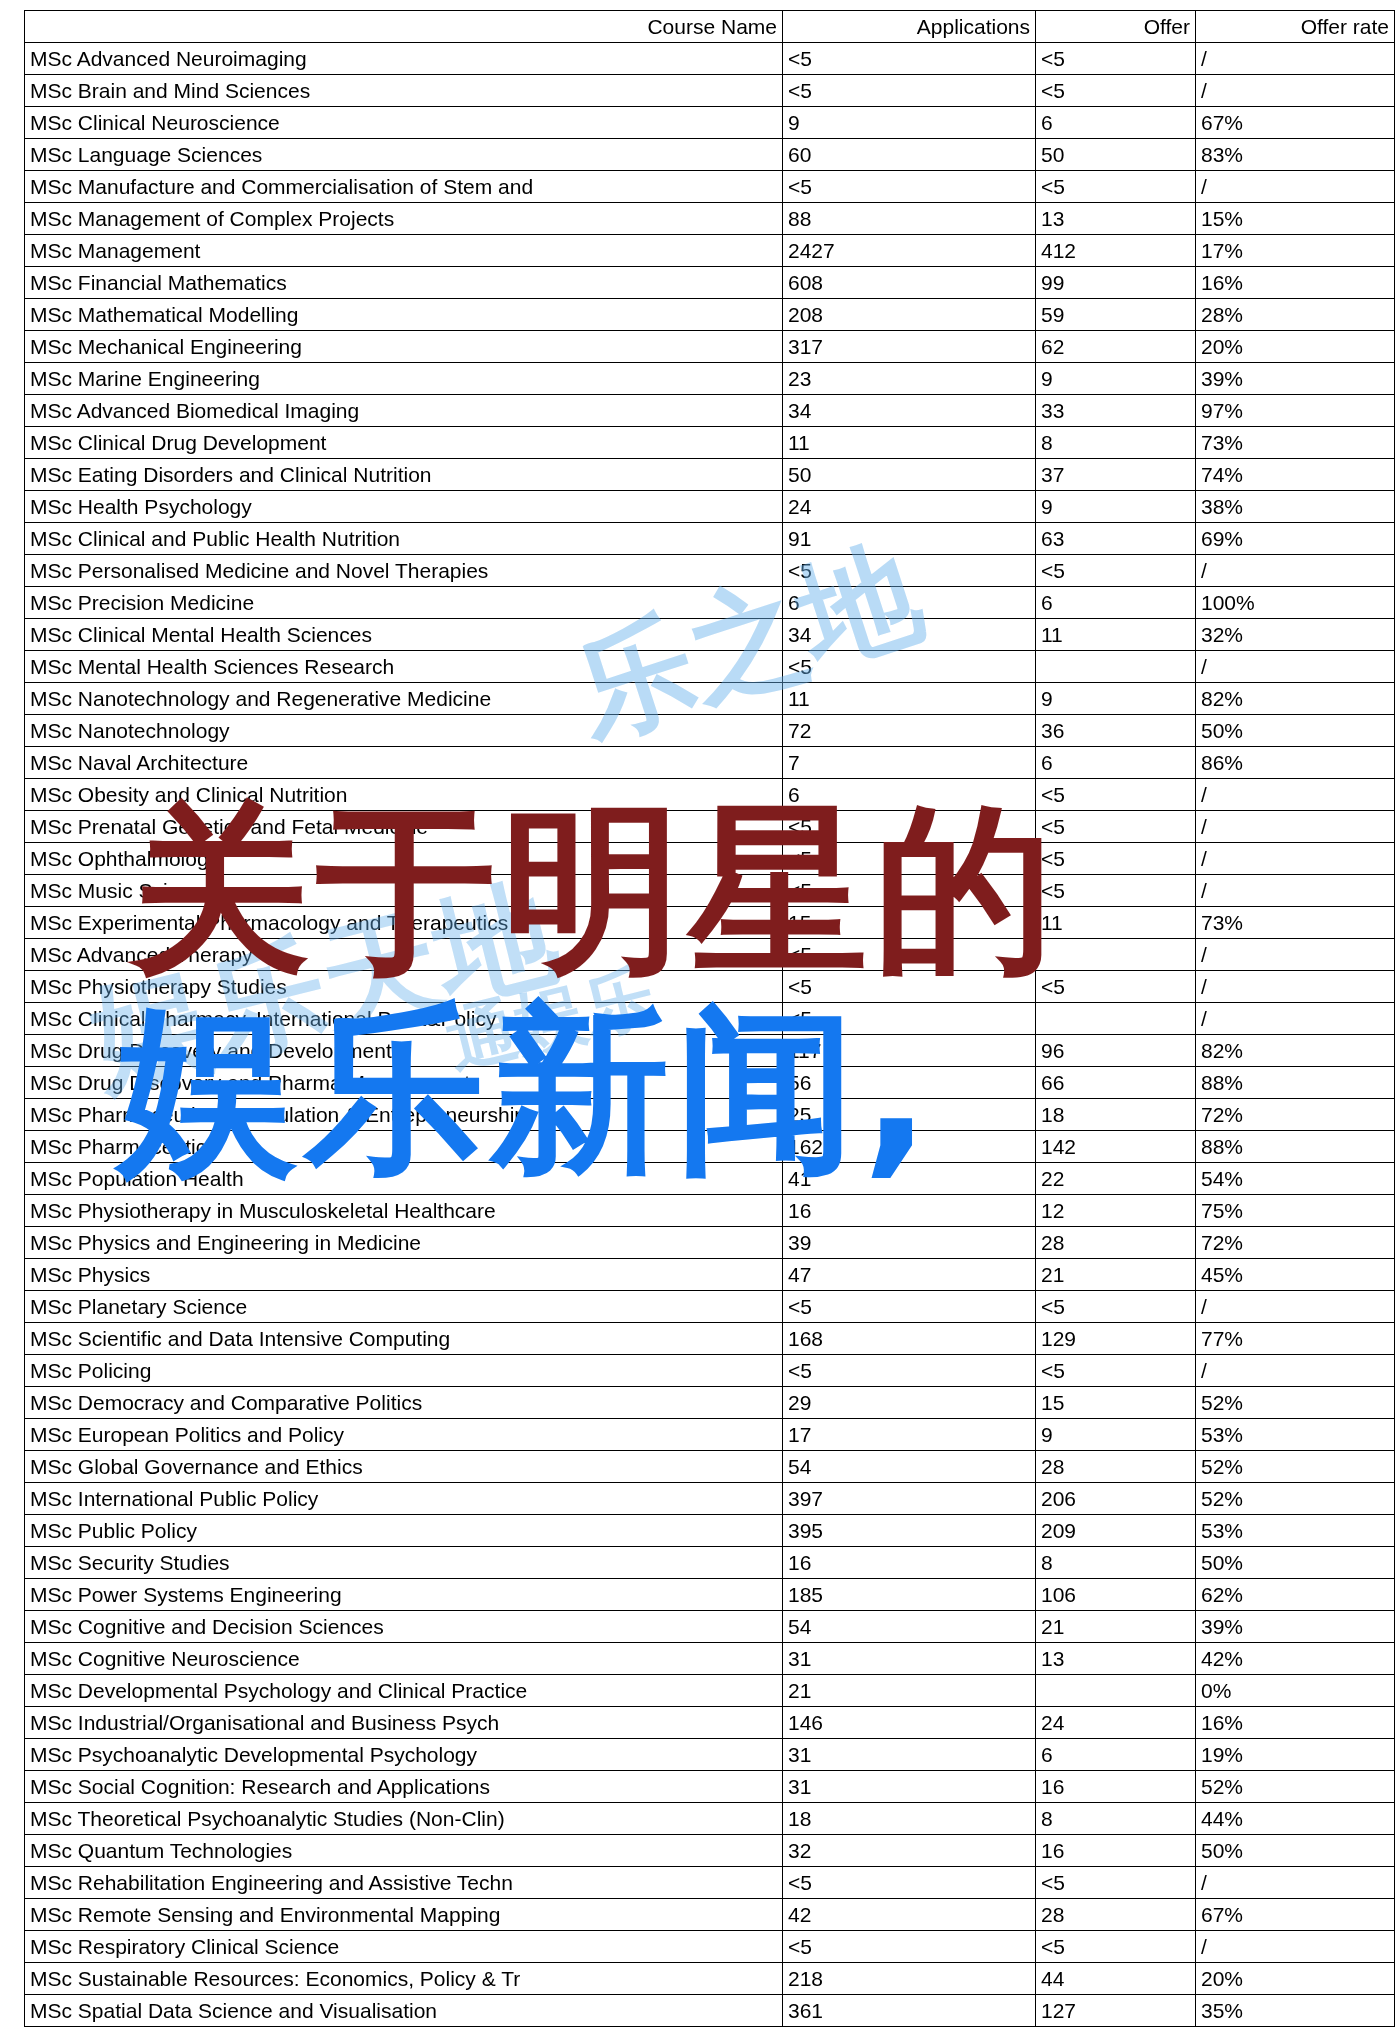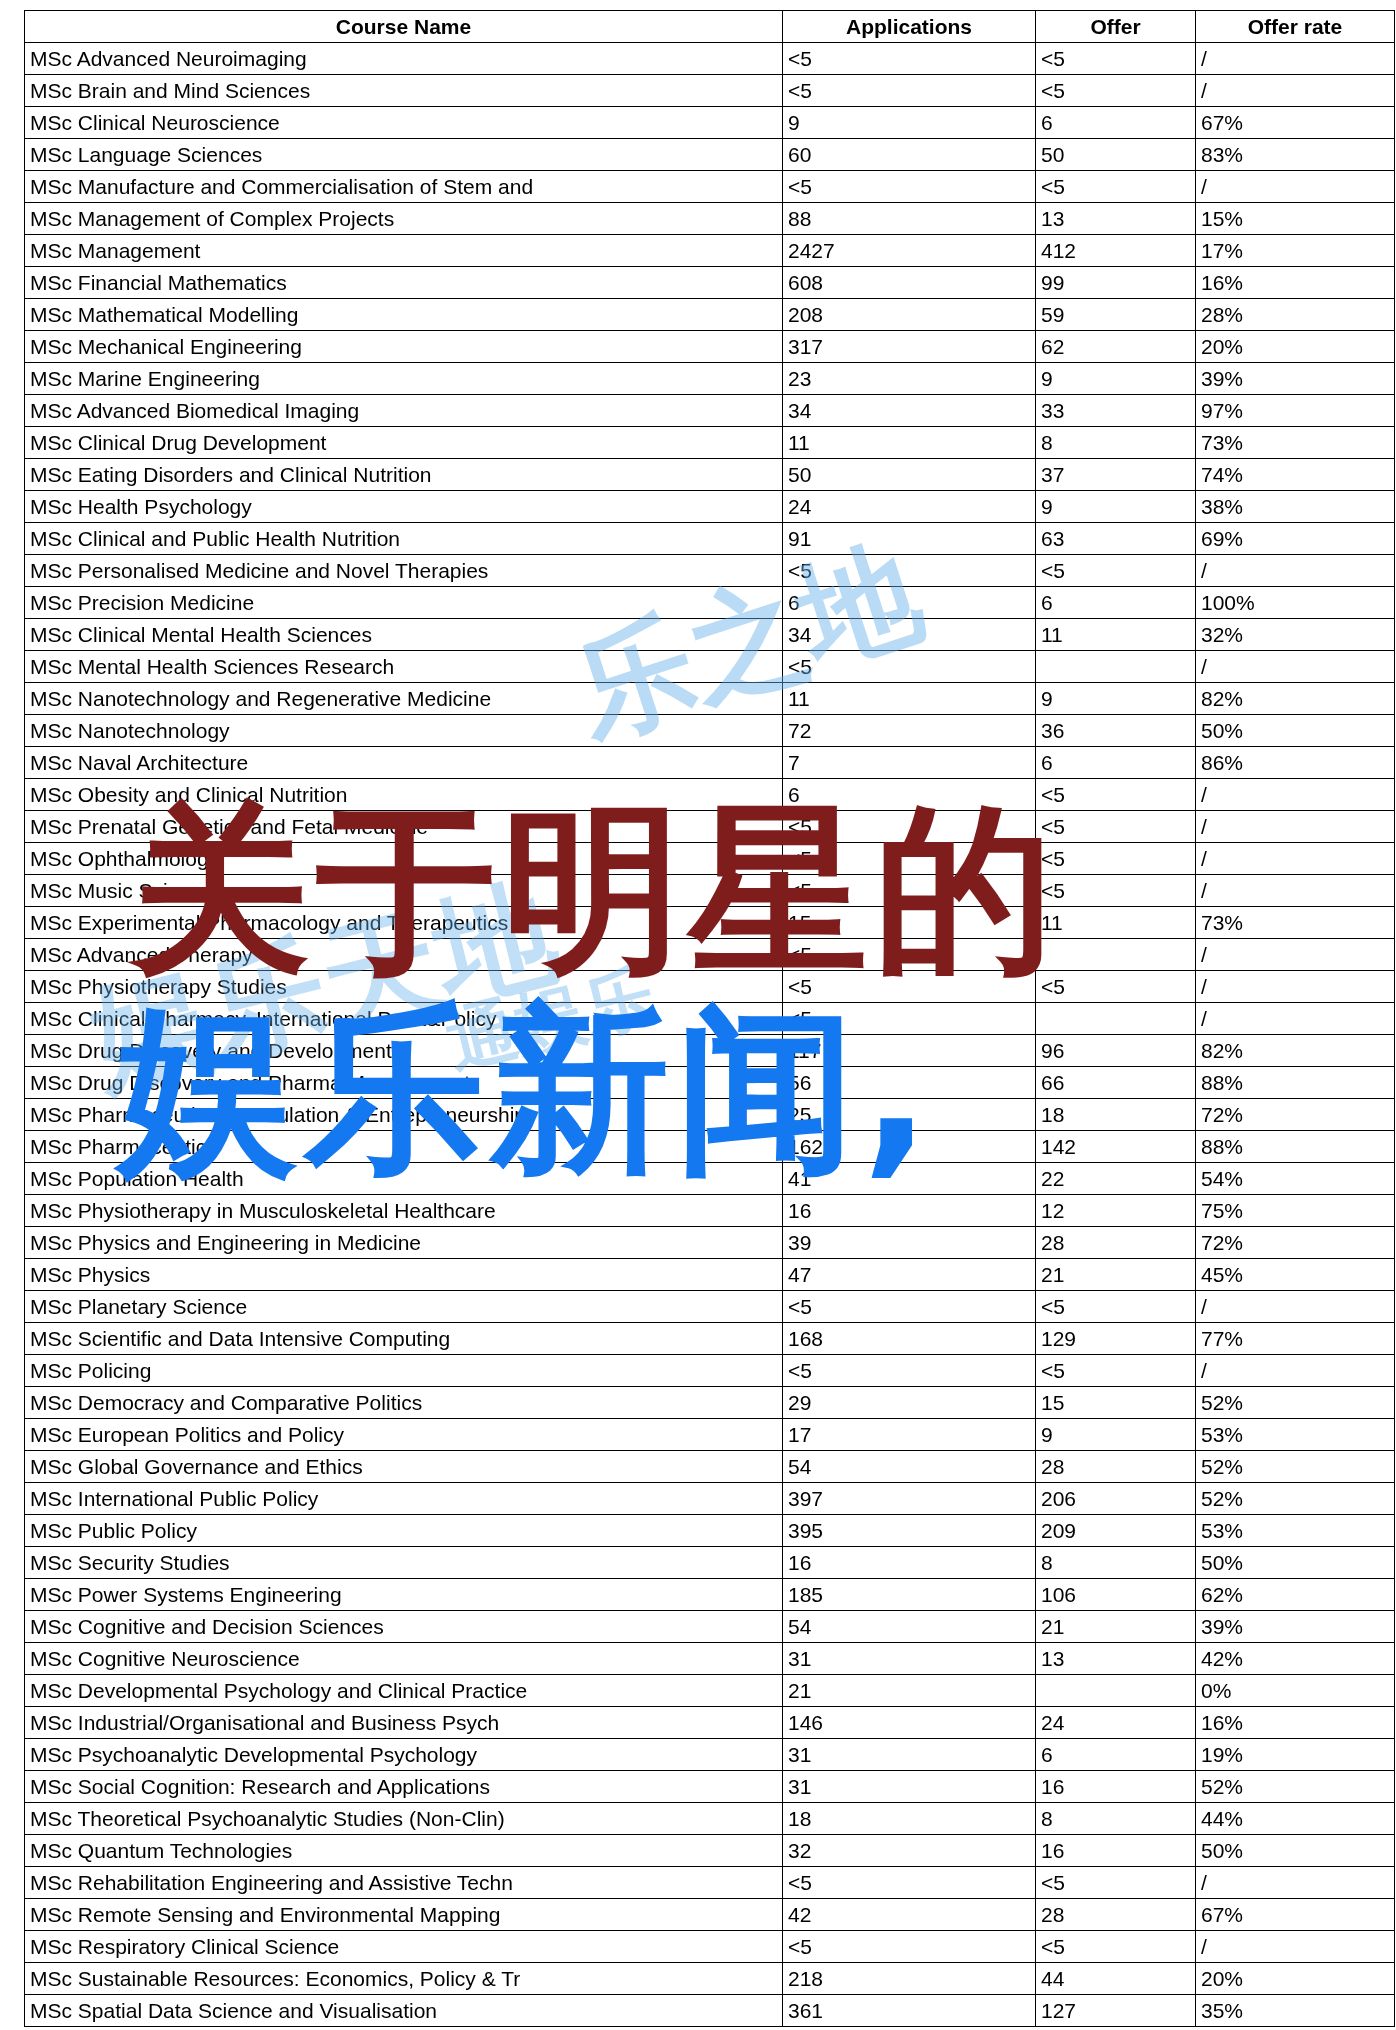--- a/index.html
+++ b/index.html
@@ -33,22 +33,22 @@
     line-height: 1.0;
     padding: 3px 5px 4px 5px;
     height: 24px;
     vertical-align: middle;
     white-space: nowrap;
     overflow: hidden;
     color: #000000;
     background: transparent;
   }
   table.course-table th {
-    font-weight: bold;
-    text-align: center;
+    font-weight: normal;
+    text-align: right;
   }
   table.course-table td {
     font-weight: normal;
   }
   col.c-name { width: 758px; }
   col.c-apps { width: 253px; }
   col.c-offer { width: 160px; }
   col.c-rate  { width: 199px; }
 
   

